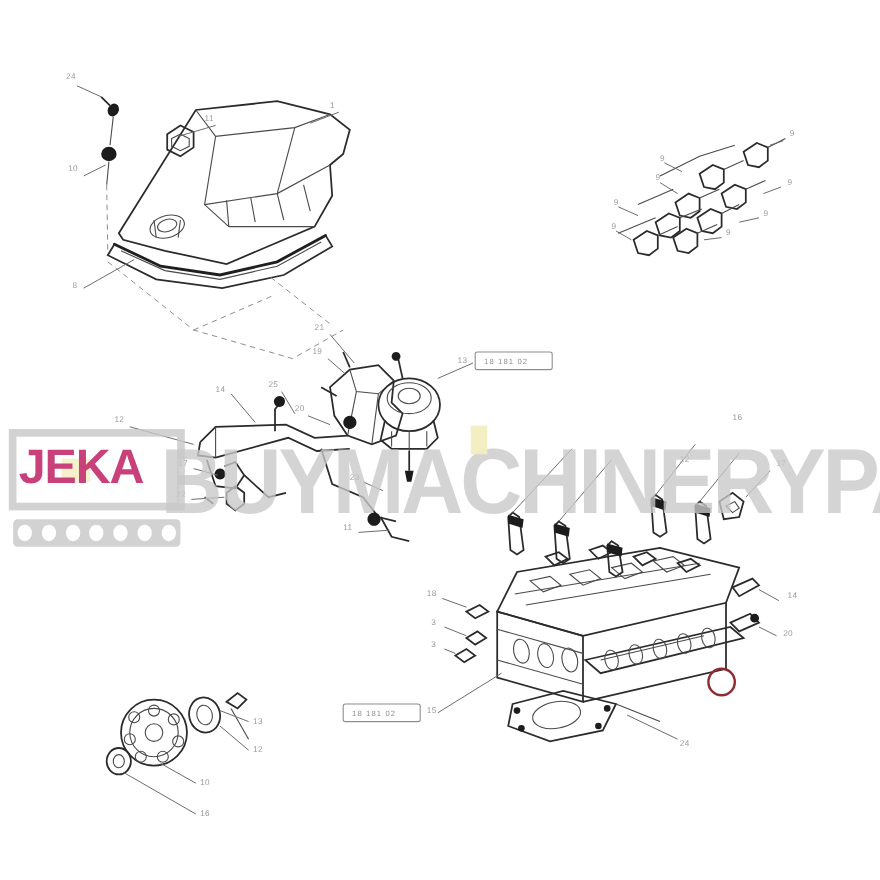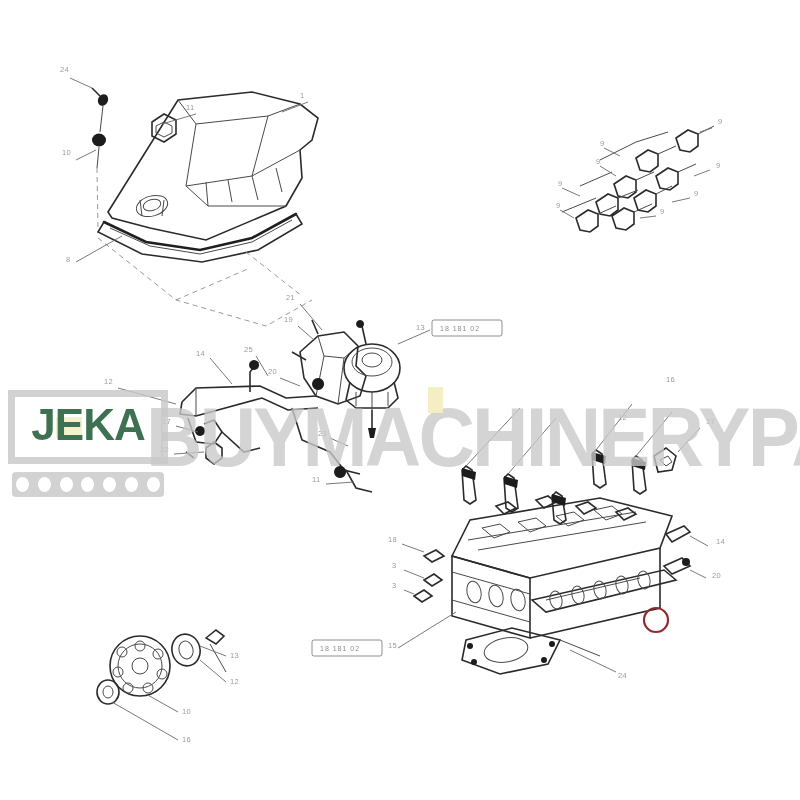--- a/index.html
+++ b/index.html
@@ -26,22 +26,22 @@
            font-size:84px;line-height:108px;color:#c9c9c9;opacity:.78;
            letter-spacing:-3px;white-space:nowrap;
            transform:scaleX(.93);transform-origin:left top;
            -webkit-user-select:none;user-select:none;}
   #wm-accent{position:absolute;left:428px;top:387px;width:15px;height:26px;
              background:#f3eec0;opacity:.95;}
   #logo{position:absolute;left:8px;top:390px;width:160px;height:112px;opacity:.82;}
   #logo .lbox{position:absolute;left:0;top:0;width:160px;height:74px;
               border:7px solid #c9c9c9;box-sizing:border-box;}
   #logo .ltext{position:absolute;left:9px;top:9px;width:142px;height:52px;
-               font-weight:bold;font-size:44px;line-height:52px;color:#14532d;
-               letter-spacing:-1px;text-align:center;
+               font-weight:bold;font-size:44px;line-height:52px;color:#be185d;
+               letter-spacing:-1px;
                font-family:"Liberation Sans",sans-serif;}
   #logo .laccent{position:absolute;left:48px;top:27px;width:26px;height:21px;
                  background:#f3eec0;}
   #logo .gasket{position:absolute;left:4px;top:82px;width:152px;height:25px;
                 background:#c9c9c9;border-radius:4px;
                 display:flex;align-items:center;justify-content:space-around;}
   #logo .gasket i{display:block;width:13px;height:15px;border-radius:50%;
                   background:#ffffff;}
 </style>
 </head>

